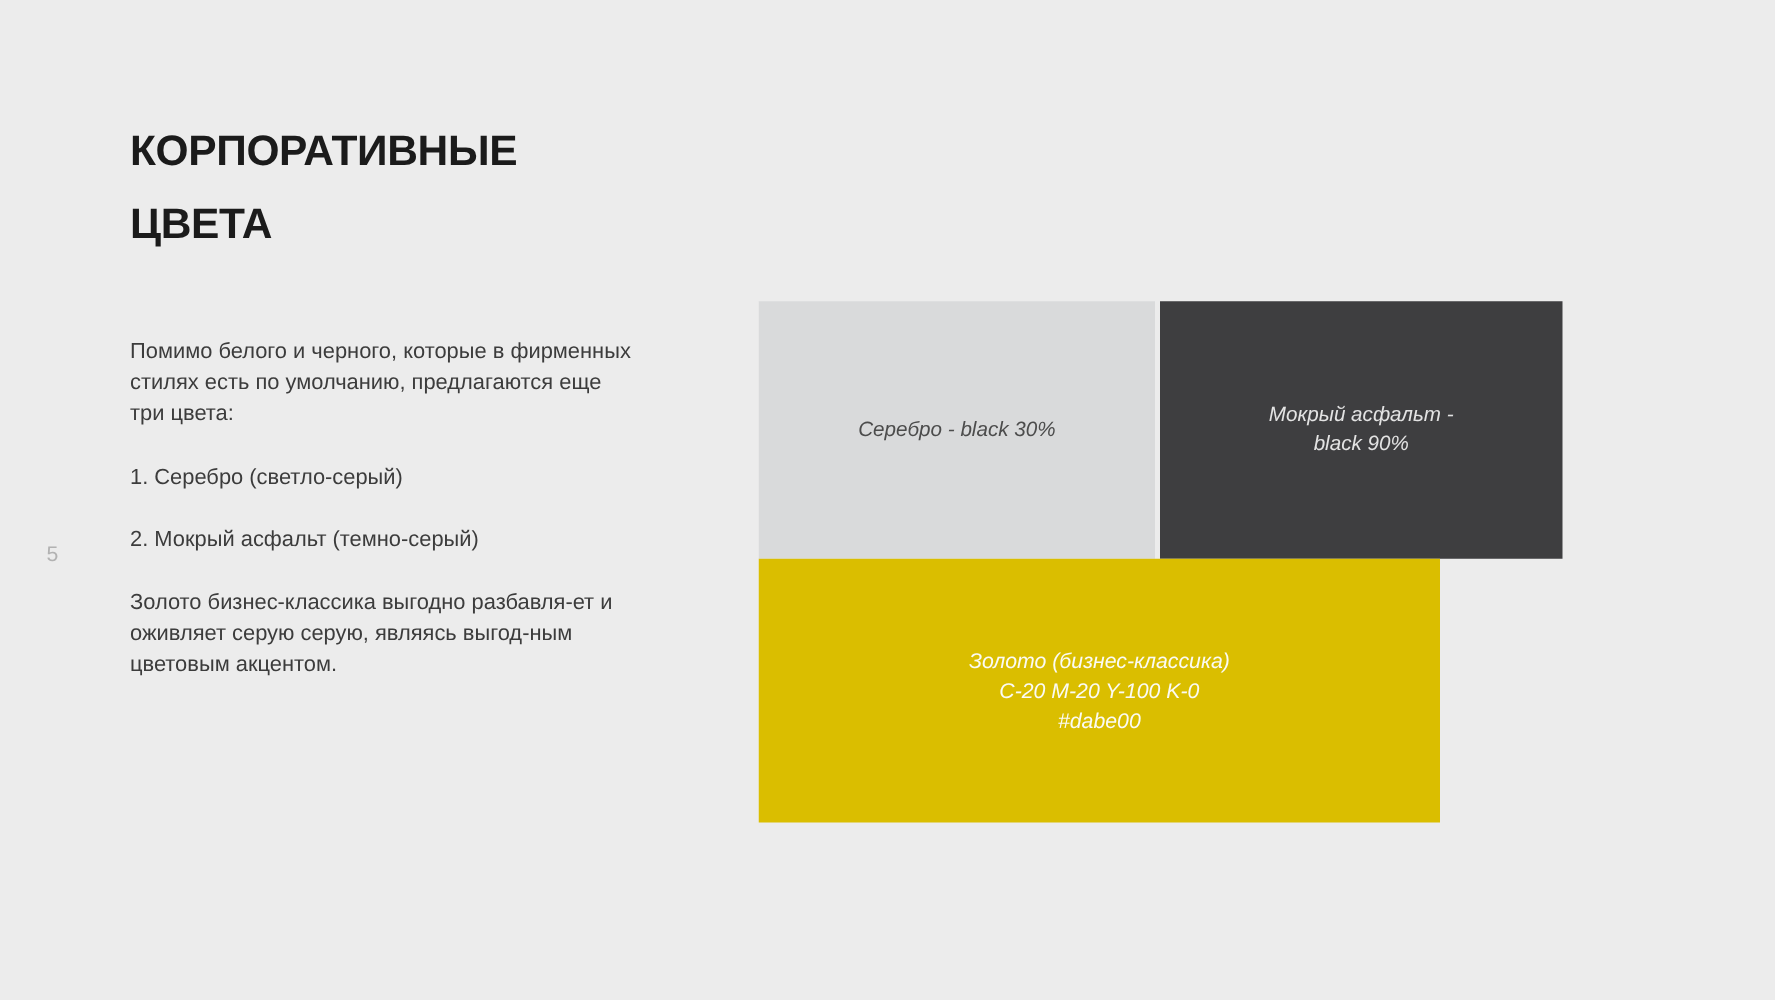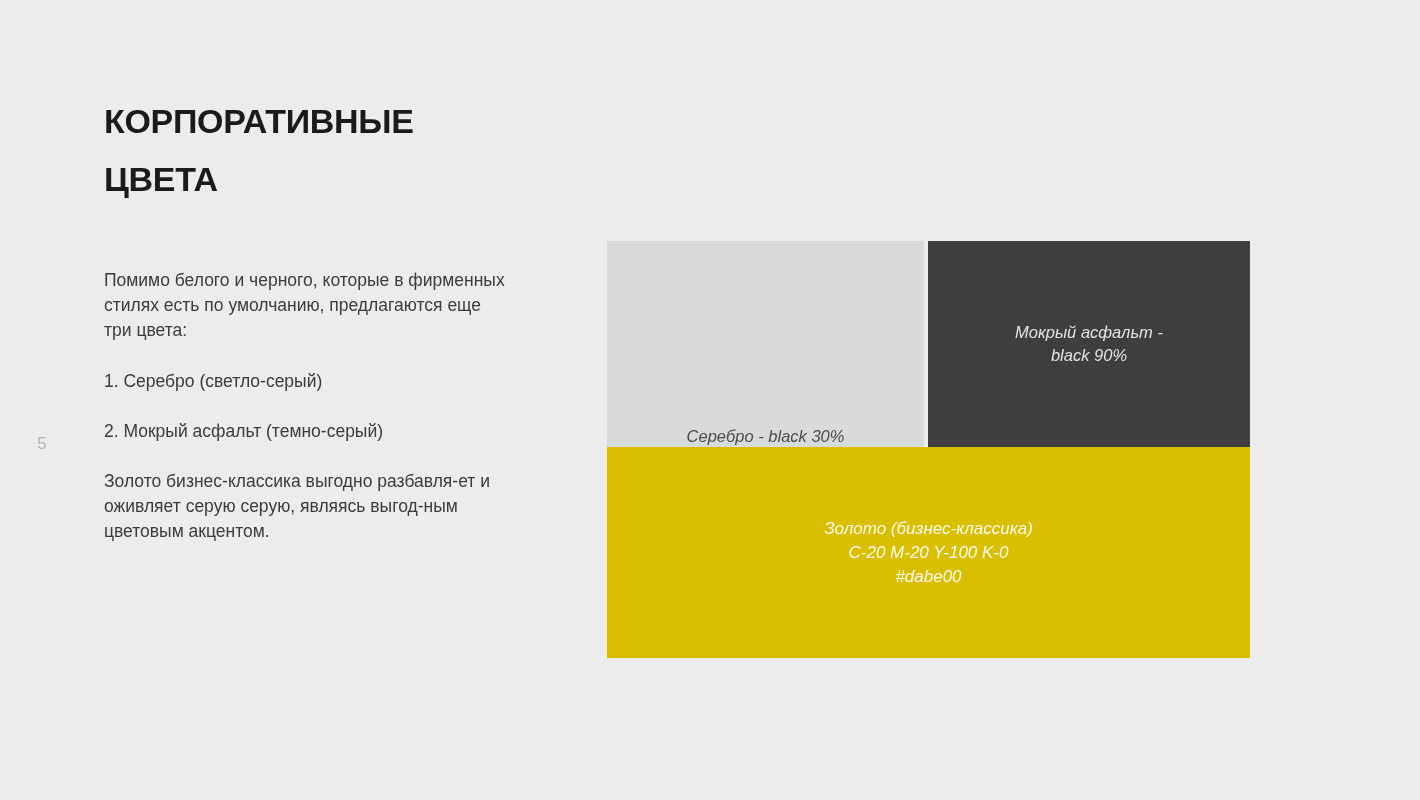--- a/index.html
+++ b/index.html
@@ -97,21 +97,20 @@
     line-height: 22px;
     white-space: pre-line;
   }
 
   .swatch-silver {
     left: 0;
     top: 0;
     width: 317px;
     height: 206px;
     background: #d9dadb;
-    align-items: flex-end;
   }
   .swatch-silver .swatch-label {
     font-size: 16.5px;
     color: #4c4c4c;
   }
 
   .swatch-asphalt {
     left: 321px;
     top: 0;
     width: 322px;
@@ -120,21 +119,21 @@
   }
   .swatch-asphalt .swatch-label {
     font-size: 16.5px;
     color: #e3e3e3;
     line-height: 23px;
   }
 
   .swatch-gold {
     left: 0;
     top: 206px;
-    width: 643px;
+    width: 545px;
     height: 211px;
     background: #dabe00;
   }
   .swatch-gold .swatch-label {
     font-size: 17px;
     color: #fbfbf4;
     line-height: 24px;
   }
 </style>
 </head>

